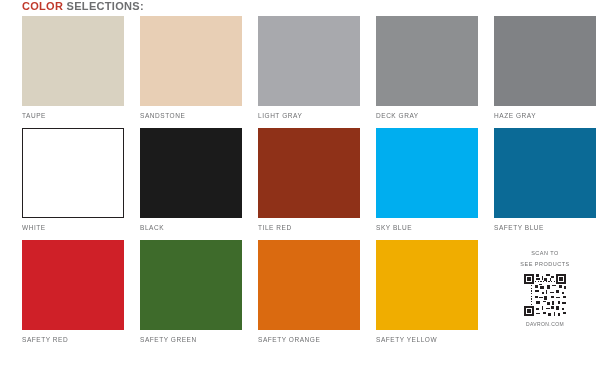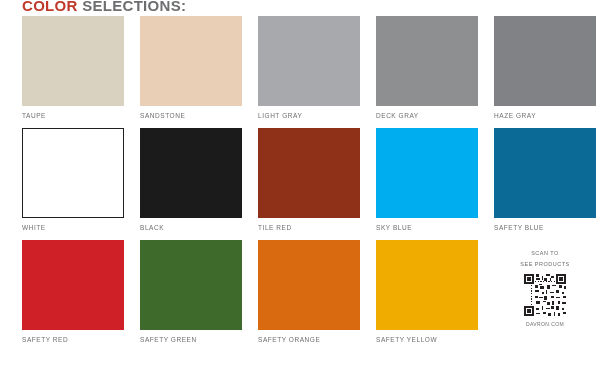--- a/index.html
+++ b/index.html
@@ -19,21 +19,21 @@
     width: 606px;
     height: 381px;
     background: #ffffff;
     box-sizing: border-box;
     padding: 0 22px;
   }
   .header {
     position: absolute;
     top: 0px;
     left: 22px;
-    font-size: 15px;
+    font-size: 11px;
     font-weight: bold;
     letter-spacing: 0.3px;
     line-height: 12px;
     white-space: nowrap;
     text-align: right;
   }
   .header .word-color {
     color: #c0392b;
   }
   .header .word-sel {

